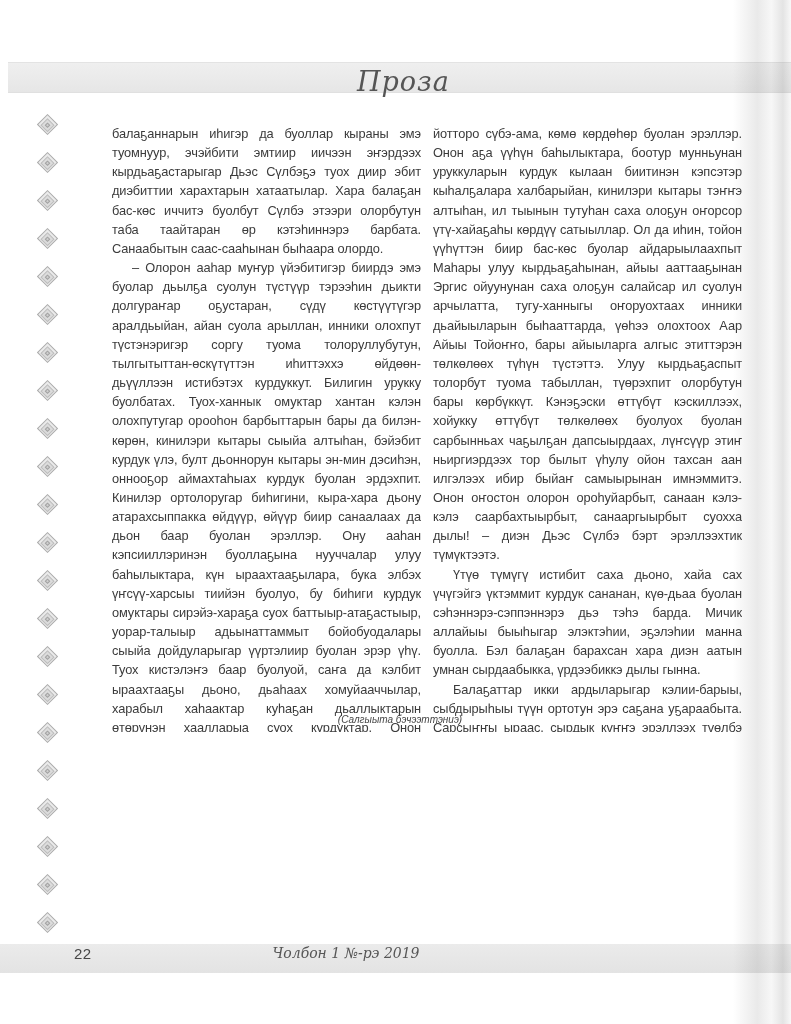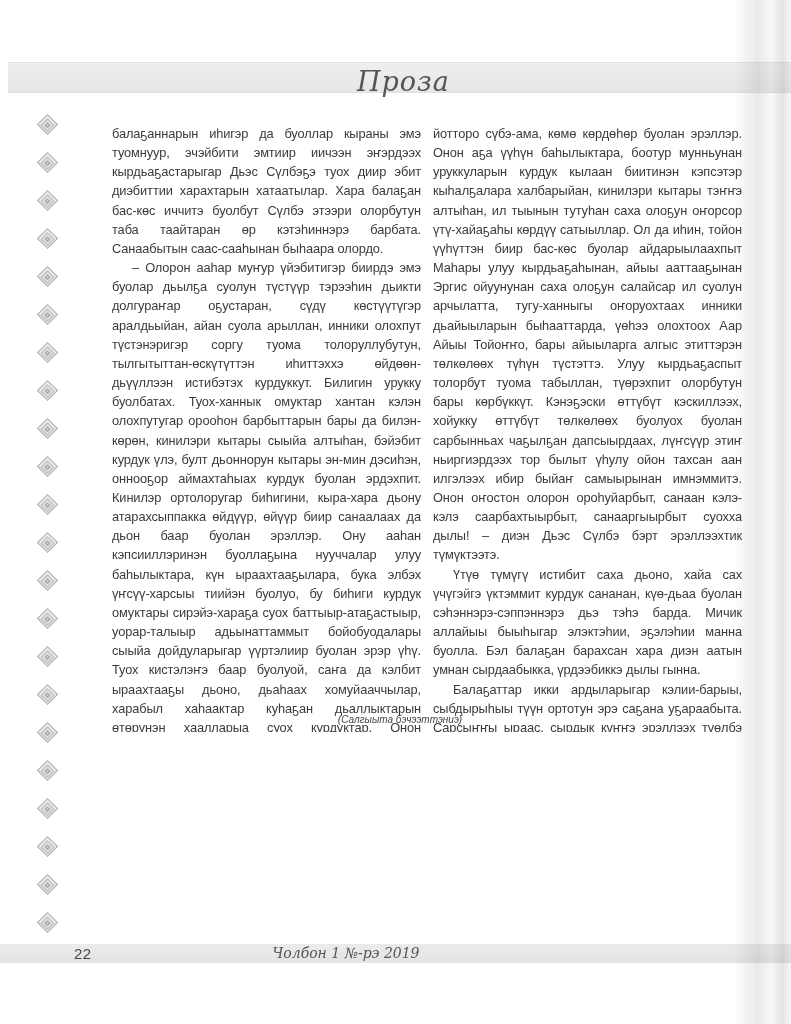--- a/index.html
+++ b/index.html
@@ -63,21 +63,21 @@
   p.para.indent { text-indent:20px; }
 
   .continuation-note {
     position:absolute; left:85px; top:714px; width:630px;
     text-align:center; font-style:italic;
     font-size:10px; color:#454545;
   }
 
   
   .footer-bar {
-    position:absolute; left:0; top:944px; width:791px; height:19px;
+    position:absolute; left:0; top:944px; width:791px; height:29px;
     background:linear-gradient(to bottom, #ebebeb, var(--footer-bar, #e3e3e3));
   }
   .page-number {
     position:absolute; left:74px; top:0; line-height:19px;
     font-size:15px; color:#474747; letter-spacing:0.5px;
   }
   .journal-line {
     position:absolute; left:244px; width:204px; top:0; line-height:19px;
     text-align:center;
     font-family:"DejaVu Serif", serif; font-style:italic;

